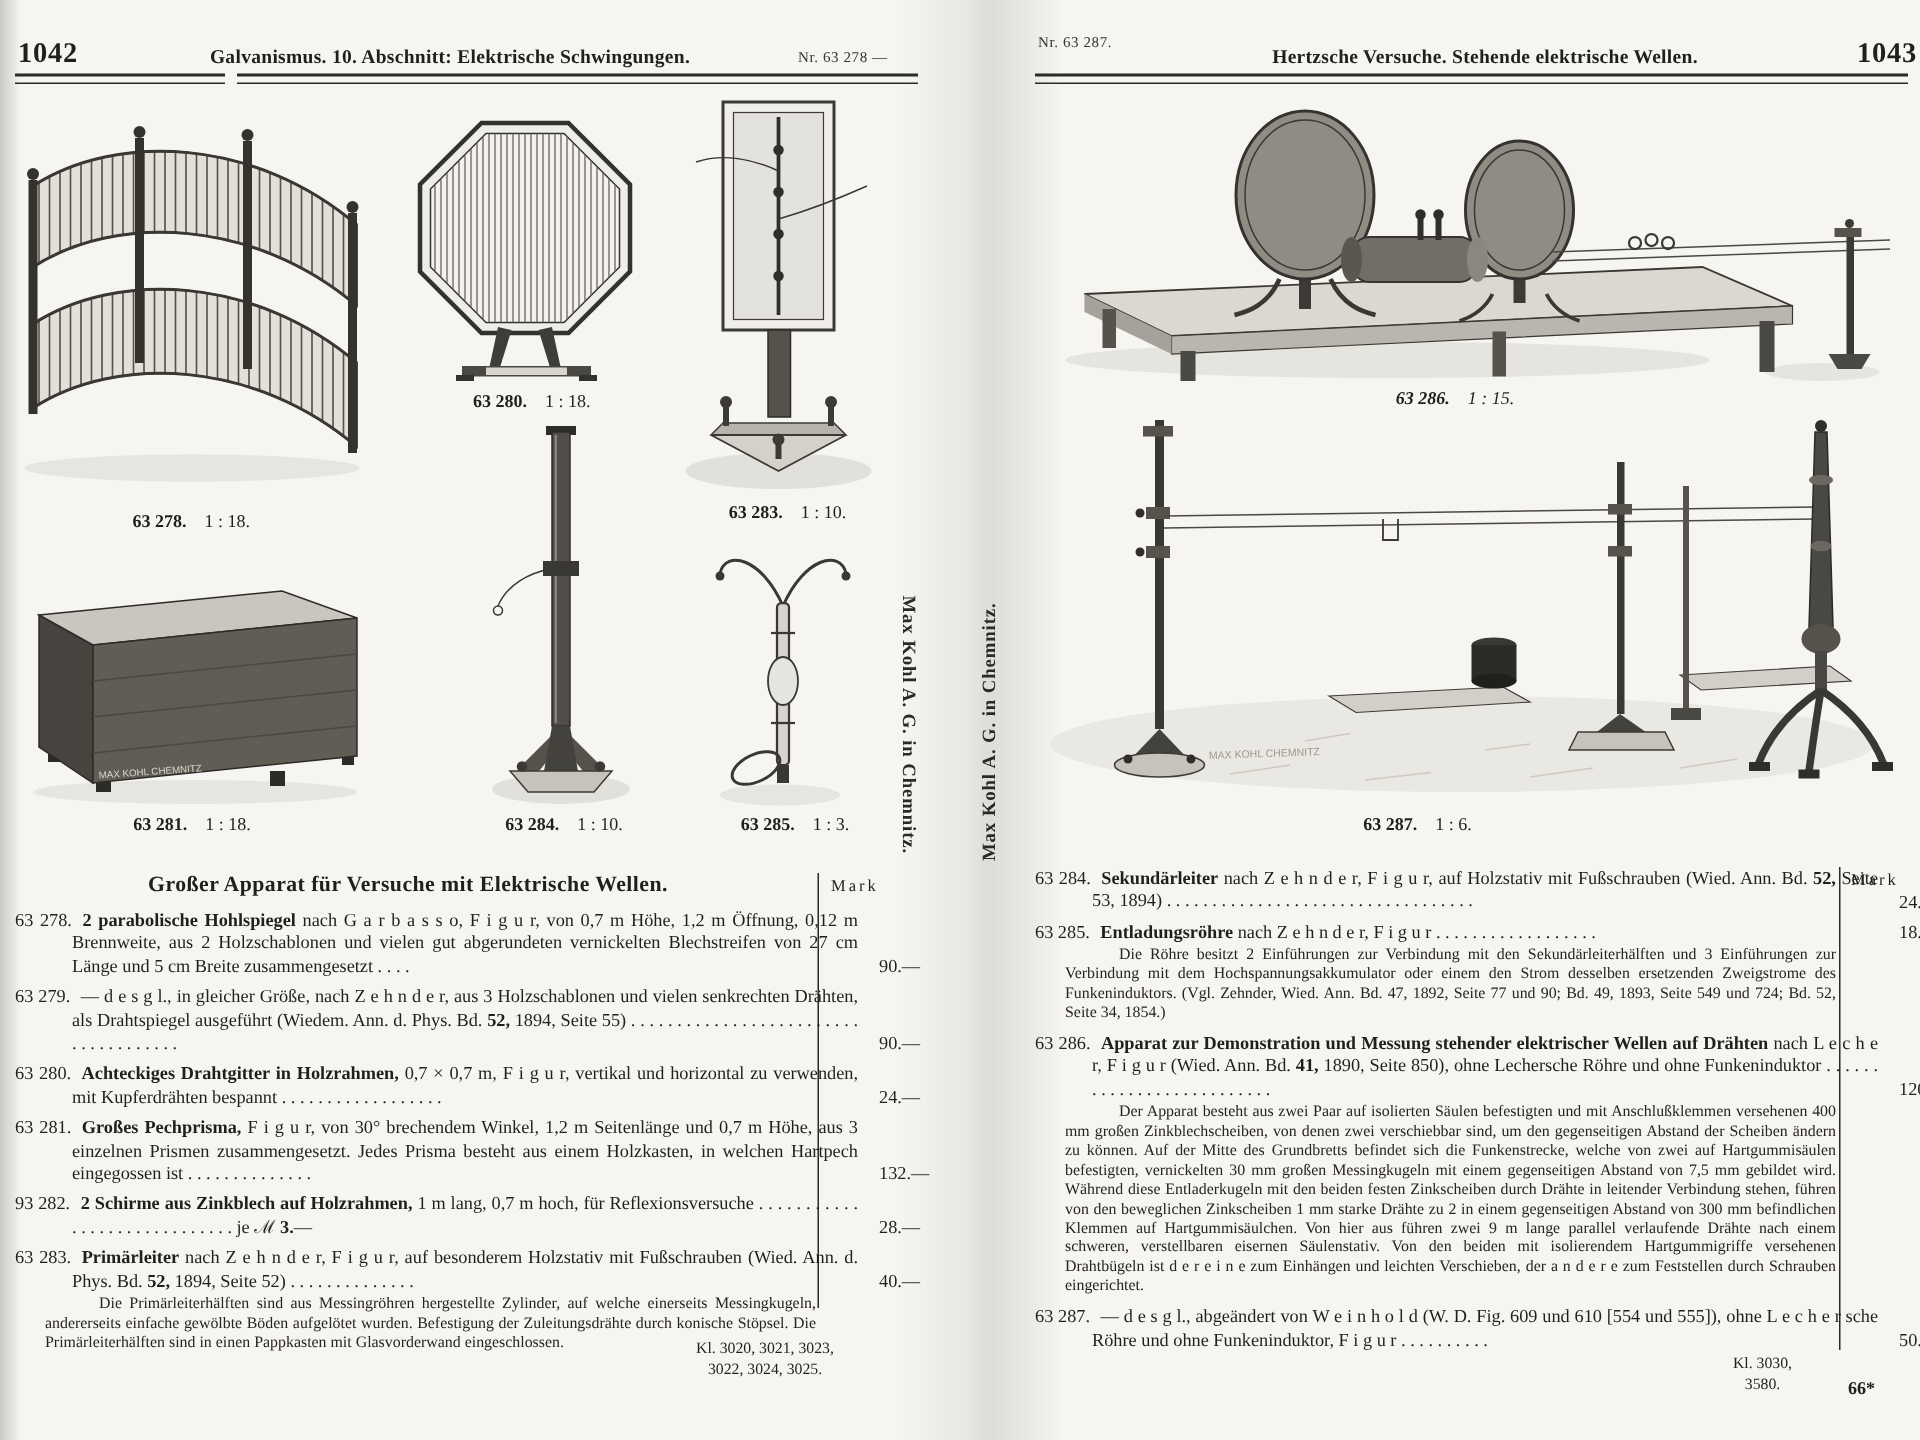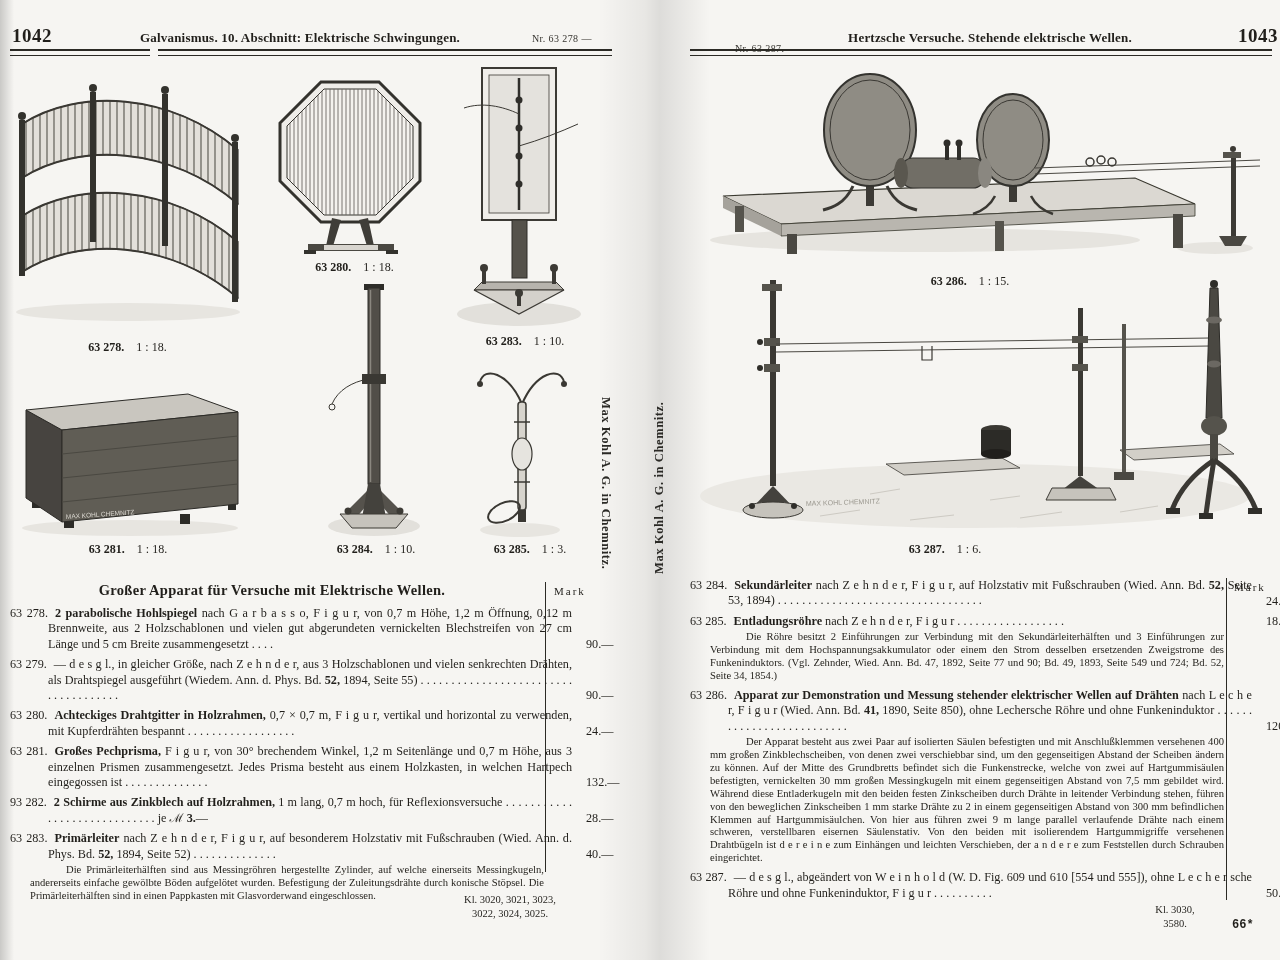--- a/index.html
+++ b/index.html
@@ -29,41 +29,41 @@
   .lp .ebody{flex:0 0 524px;}
   .rp .ebody{flex:0 0 524px;}
   .enum{margin-right:7px;}
   .bold{font-weight:bold;}
   .eprice{flex:0 0 52px;display:flex;align-items:flex-end;font-size:12.2px;
     padding-left:14px;}
   .note{font-size:10.6px;line-height:12.9px;text-align:justify;
     padding-left:20px;margin:2px 16px 5px 0;width:514px;text-indent:36px;color:#26241f;}
   .vrule{width:1px;background:#2b2a25;}
   .kl{font-size:10.5px;text-align:center;line-height:14px;}
-  .sig{font-size:12px;font-weight:bold;font-family:Liberation Mono, monospace;}
+  .sig{font-size:12px;font-weight:bold;}
   .imprint{font-size:12.5px;font-weight:bold;letter-spacing:.6px;
     writing-mode:vertical-rl;height:200px;text-align:center;color:#2a2925;}
   .imprint.flip{transform:rotate(180deg);}
   svg{display:block;}
   svg .ln{stroke:#3a3833;fill:none;}
   svg text{font-family:"Liberation Sans","DejaVu Sans",sans-serif;}
 </style>
 </head>
 <body>
 
 <div class="abs edge-shade"></div>
 <div class="abs gutter-shade"></div>
 
 <div class="abs pgnum" style="left:12px;top:25px;">1042</div>
 <div class="abs runhead" style="left:130px;top:30px;width:340px;">Galvanismus.  10. Abschnitt:  Elektrische Schwingungen.</div>
 <div class="abs refhead" style="left:532px;top:33px;">Nr. 63 278 —</div>
 <div class="abs rule2" style="left:10px;top:49px;width:140px;"></div>
 <div class="abs rule2" style="left:158px;top:49px;width:454px;"></div>
 
-<div class="abs refhead" style="left:692px;top:43px;margin-left:43px;">Nr. 63 287.</div>
+<div class="abs refhead" style="left:692px;top:23px;">Nr. 63 287.</div>
 <div class="abs runhead" style="left:800px;top:30px;width:380px;">Hertzsche Versuche.  Stehende elektrische Wellen.</div>
 <div class="abs pgnum" style="left:1238px;top:25px;">1043</div>
 <div class="abs rule2" style="left:690px;top:49px;width:582px;"></div>
 
 <svg class="abs" style="left:8px;top:66px;" width="242" height="258" viewBox="0 0 242 258">
   <ellipse cx="120" cy="246" rx="112" ry="9" fill="#e7e5e0"></ellipse>
   <defs>
     <clipPath id="b1">
         <path d="M14,58 C70,22 162,26 230,84 L230,138 C162,80 70,76 14,112 Z"></path>
       </clipPath>
@@ -218,21 +218,21 @@
   <line x1="340" y1="110" x2="565" y2="102" stroke="#4a4842"></line>
   <line x1="340" y1="116" x2="565" y2="108" stroke="#4a4842"></line>
   <circle class="ln" cx="395" cy="104" r="4" stroke-width="1.5"></circle>
     <circle class="ln" cx="406" cy="102" r="4" stroke-width="1.5"></circle>
     <circle class="ln" cx="417" cy="104" r="4" stroke-width="1.5"></circle>
   <rect x="536" y="96" width="5" height="84" fill="#3c3a35"></rect>
   <rect x="528" y="94" width="18" height="6" fill="#55534c"></rect>
     <circle cx="538" cy="91" r="3" fill="#3c3a35"></circle>
   <polygon points="524,178 552,178 546,188 530,188" fill="#4a4842"></polygon>
 </svg>
-<div class="abs fig-cap" style="left:885px;top:274px;width:170px;">
+<div class="abs fig-cap" style="left:885px;top:258px;width:170px;font-style:italic;">
   <span class="fn">63 286.</span><span class="fs">1 : 15.</span>
 </div>
 
 <svg class="abs" style="left:690px;top:268px;" width="578" height="272" viewBox="0 0 578 272">
   <ellipse cx="285" cy="228" rx="275" ry="32" fill="#eae8e3"></ellipse>
   <g stroke="#cdcac3" stroke-width="1">
     <path d="M60,238 l34,-7 M130,248 l40,-6 M220,252 l44,-5 M330,250 l42,-6 M430,244 l38,-6 M180,226 l30,-5 M300,232 l30,-4"></path>
   </g>
   <polygon points="196,196 312,190 330,200 214,207" fill="#d2cfc8" stroke="#3c3a35" stroke-width="0.8"></polygon>
   <polygon points="430,182 530,176 544,186 444,192" fill="#d2cfc8" stroke="#3c3a35" stroke-width="0.8"></polygon>

